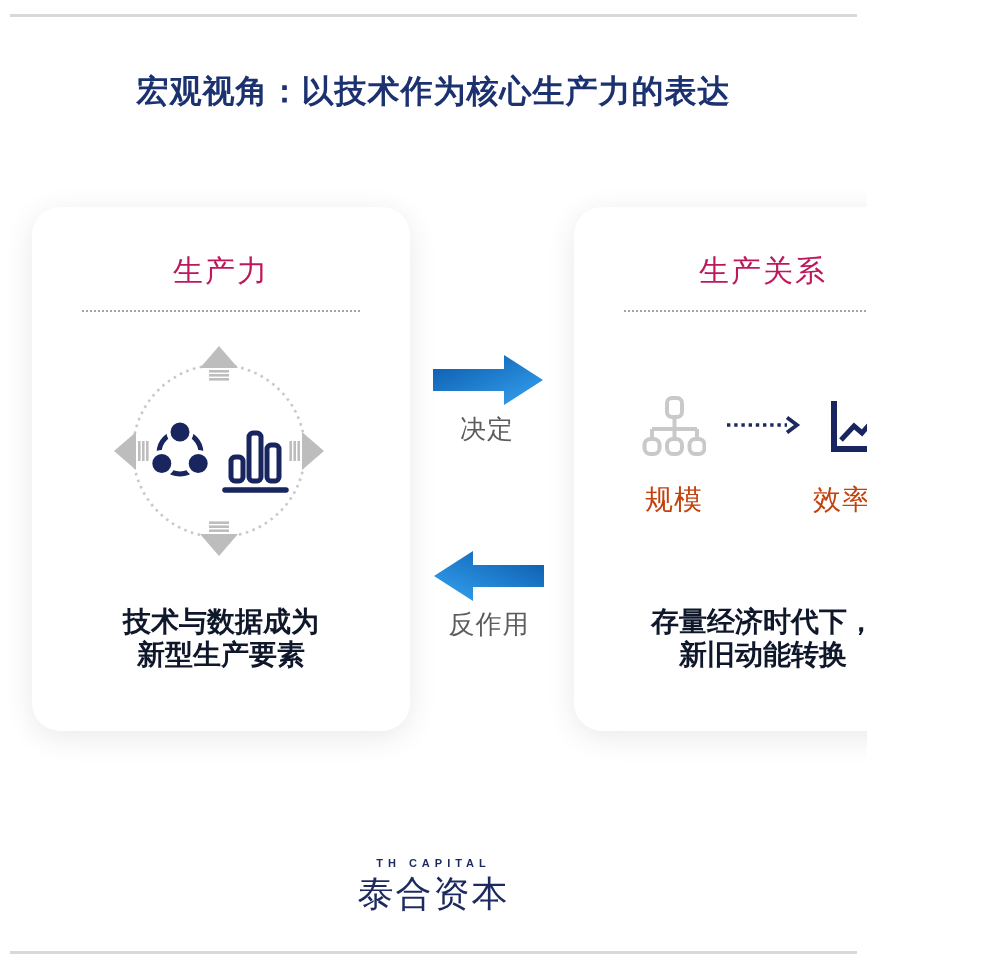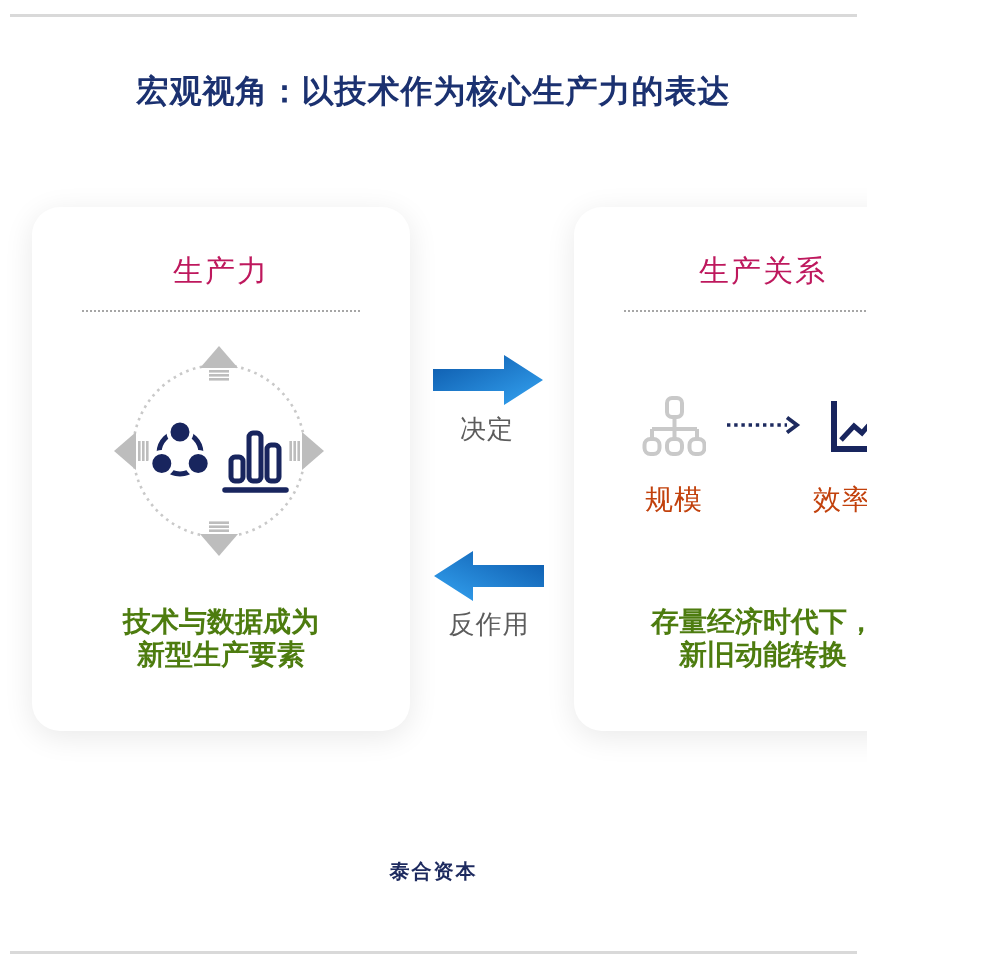--- a/index.html
+++ b/index.html
@@ -24,35 +24,35 @@
     position:absolute;top:44px;left:0;width:100%;text-align:center;
     font-size:30px;color:#be185d;letter-spacing:2px;
   }
   .dotted-sep{
     position:absolute;top:103px;left:50%;width:278px;height:0;
     border-top:2px dotted #a6a6a6;transform:translateX(-50%);
   }
   .compass{position:absolute;left:77px;top:134px;width:220px;height:220px;}
   .caption{
     position:absolute;top:398px;left:0;width:100%;text-align:center;
-    font-size:28px;line-height:33px;font-weight:bold;color:#4d7c0f;
+    font-size:28px;line-height:33px;font-weight:bold;color:#0f172a;
   }
   .relation-label{
     position:absolute;width:160px;text-align:center;
     font-size:26px;color:#5c5c5c;letter-spacing:1px;
   }
   .arrow-svg{position:absolute;width:110px;height:56px;}
   .rc-icon{position:absolute;}
   .rc-label{
     position:absolute;width:160px;text-align:center;
     font-size:28px;color:#c2410c;letter-spacing:1px;
   }
   .logo{position:absolute;top:857px;left:0;width:100%;text-align:center;color:#1d2a5f;}
   .logo-en{font-size:11px;font-weight:bold;letter-spacing:5px;color:#1d2a5f;}
-  .logo-cn{font-size:20px;font-weight:bold;margin-top:1px;letter-spacing:2px;color:#1d2a5f;}
+  .logo-cn{font-size:36px;font-weight:normal;margin-top:1px;letter-spacing:2px;color:#1d2a5f;}
 </style>
 </head>
 <body>
 
 <div class="page">
 
   <div class="divider top"></div>
 
   <h1 class="title">宏观视角：以技术作为核心生产力的表达</h1>
 
@@ -159,18 +159,19 @@
     <div class="rc-label" style="left:20px;top:274px;">规模</div>
     <div class="rc-label" style="left:188px;top:274px;">效率</div>
 
     <div class="caption">
       <div>存量经济时代下，</div>
       <div>新旧动能转换</div>
     </div>
   </section>
 
   <div class="logo">
+    <div class="logo-en">TH CAPITAL</div>
     <div class="logo-cn">泰合资本</div>
   </div>
 
   <div class="divider bottom"></div>
 
 </div>
 
 </body></html>

